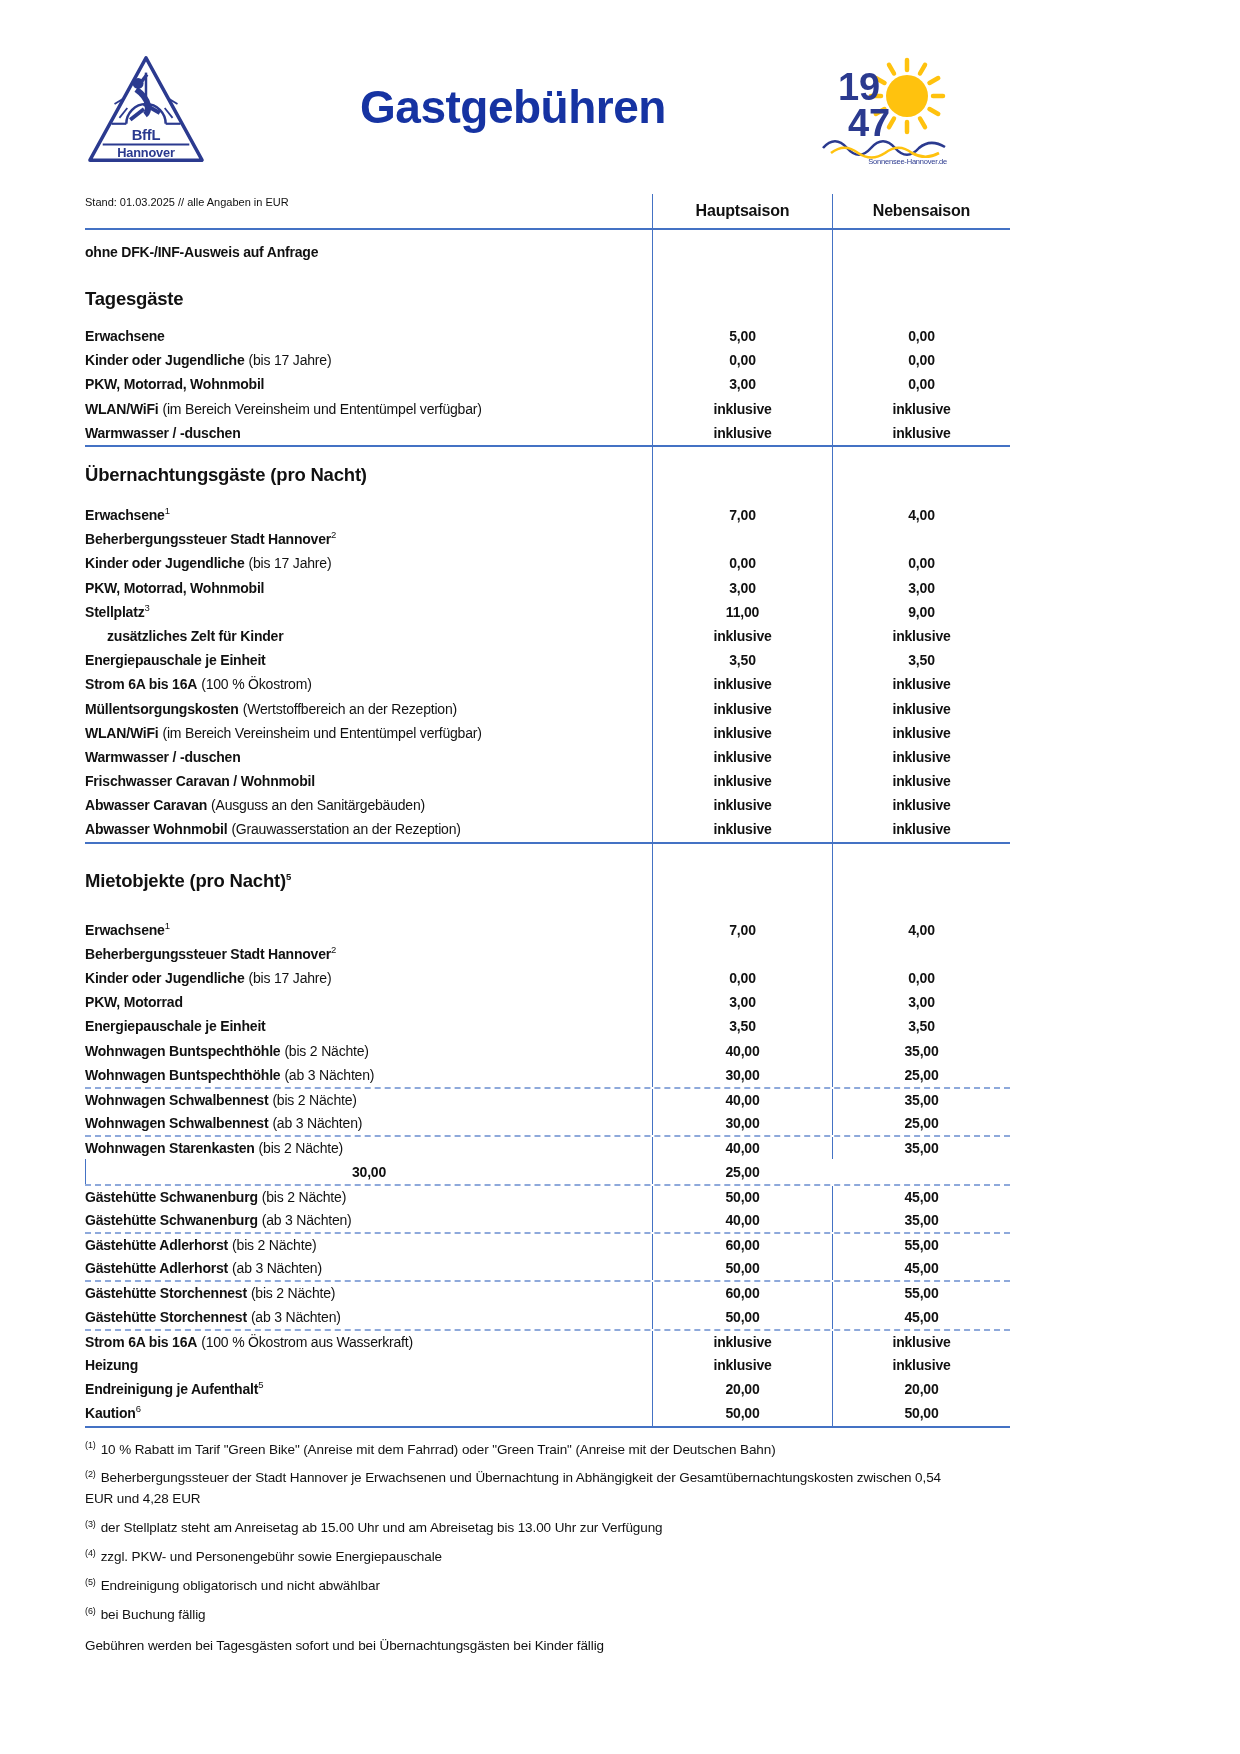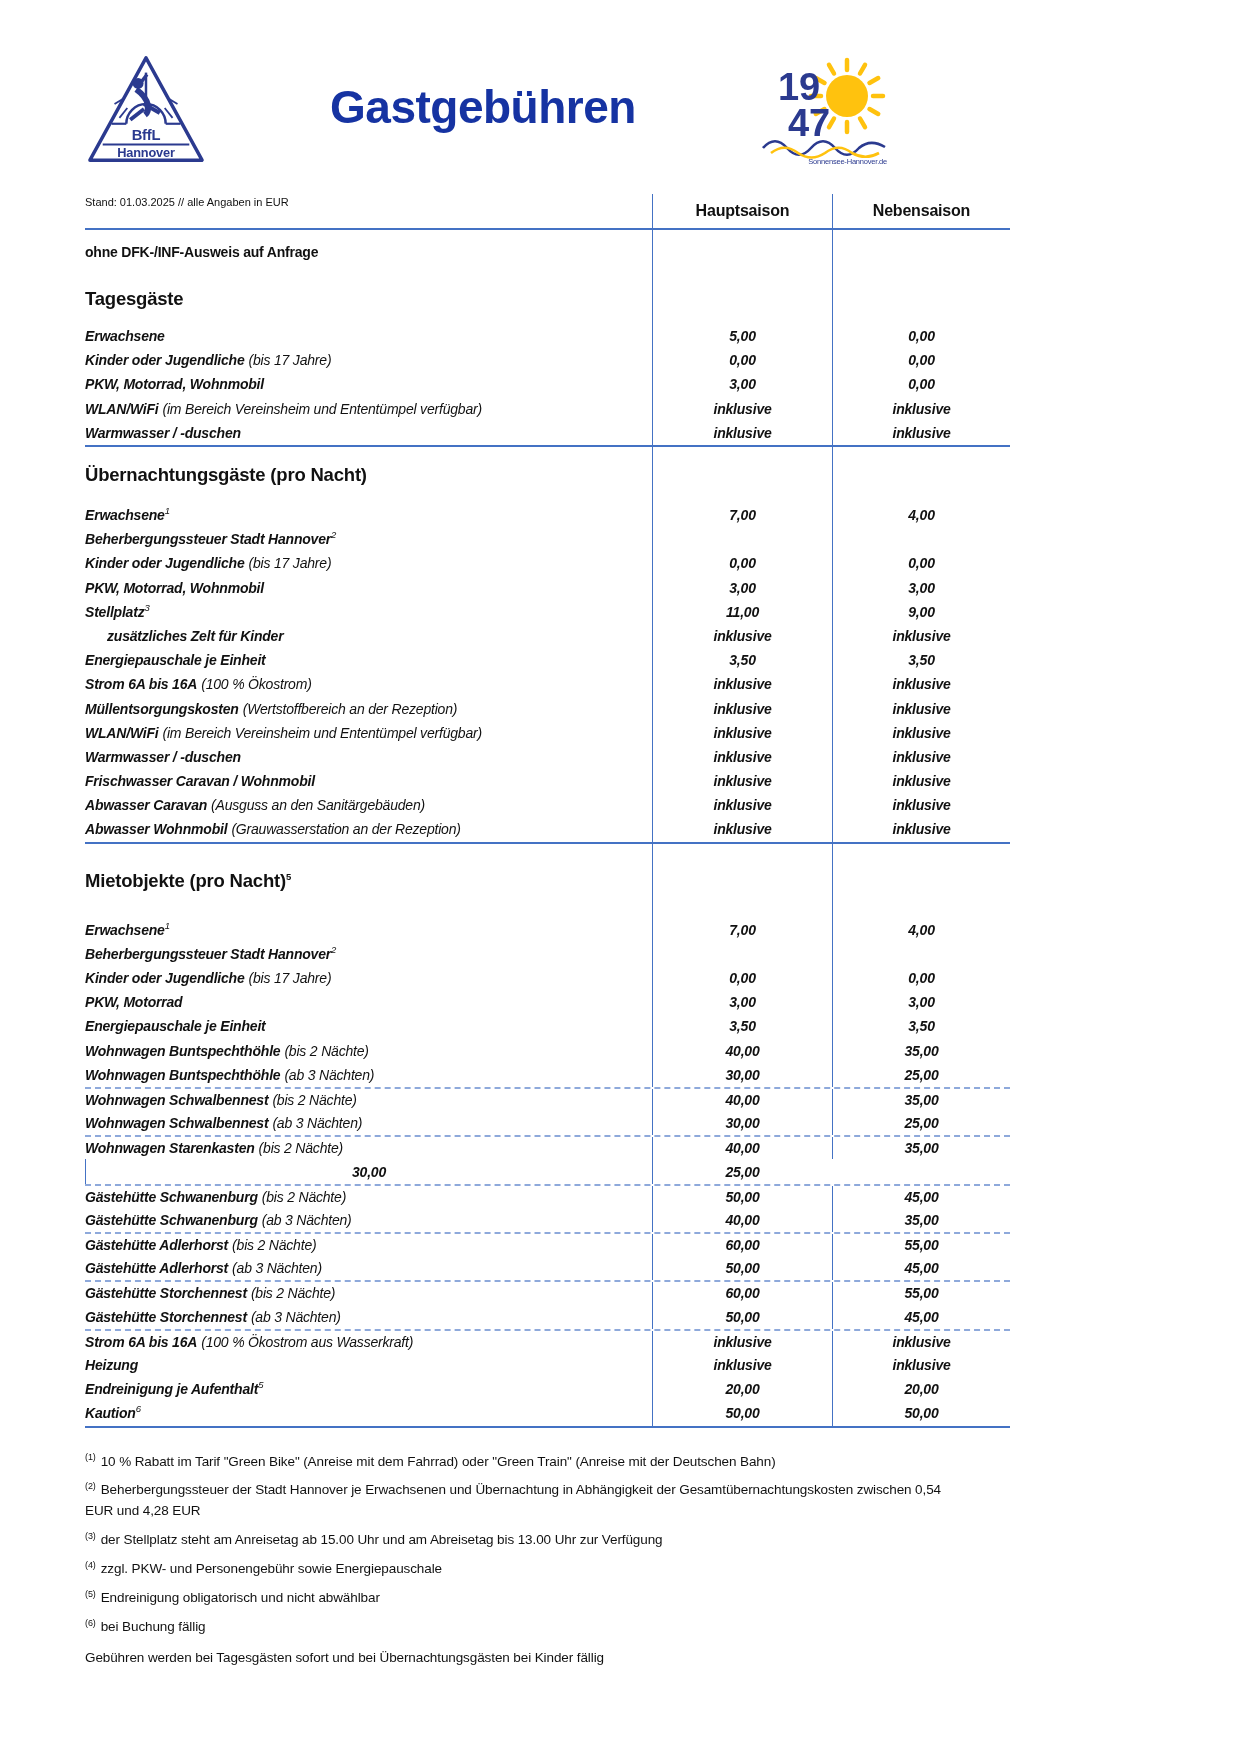--- a/index.html
+++ b/index.html
@@ -12,47 +12,47 @@
   }
   *{box-sizing:border-box;margin:0;padding:0;}
   html,body{background:#ffffff;}
   body{font-family:"Liberation Sans","DejaVu Sans",sans-serif;color:var(--text-black);}
   .page{width:1240px;height:1754px;background:#fff;padding:52px 0 0 85px;overflow:hidden;position:relative;letter-spacing:-0.2px;}
 
   
   .doc-header{width:925px;display:flex;align-items:flex-start;}
   .logo-left{width:122px;flex:0 0 auto;}
   .doc-title{flex:1;text-align:center;font-size:46px;font-weight:bold;color:var(--title-blue);padding-top:28px;letter-spacing:-0.5px;}
-  .logo-right{width:132px;flex:0 0 auto;margin-right:119px;padding-top:2px;}
+  .logo-right{width:132px;flex:0 0 auto;margin-right:59px;padding-top:2px;}
 
   
   .price-table{width:925px;margin-top:24px;}
   .t-row{display:grid;grid-template-columns:1fr 180px 178px;align-items:stretch;}
   .cell{display:flex;align-items:center;}
   .cell.c1,.cell.c2{border-left:1.6px solid var(--line-blue);justify-content:center;text-align:center;}
   .header-row{min-height:36px;border-bottom:2.5px solid var(--line-blue);}
   .stand-cell{align-items:flex-end;padding-bottom:20px;font-size:11px;letter-spacing:0;}
   .col-header{font-weight:bold;font-size:16px;}
   .intro-row{min-height:44px;}
   .heading-row{min-height:50px;}
   .heading-row.line-solid{min-height:58px;border-top:2.5px solid var(--line-blue);}
   .heading-row.tall{min-height:76px;}
-  .data-row{min-height:24.2px;font-style:italic;}
+  .data-row{min-height:24.2px;}
   .line-dashed{border-top:2px dashed var(--dashed-blue);}
   .label-cell{display:block;align-self:center;padding-right:10px;line-height:1.25;}
   .label-cell.indent{padding-left:22px;}
   .lbl{font-weight:bold;font-size:14px;}
   .note{font-size:14px;margin-left:4px;}
   .section-heading{font-weight:bold;font-size:18.5px;}
   sup{font-size:9.5px;line-height:0;}
   .val{font-weight:bold;font-size:14px;}
   .t-endline{border-top:2.5px solid var(--line-blue);height:0;}
 
   
-  .footnotes{margin-top:24px;max-width:885px;}
+  .footnotes{margin-top:12px;max-width:885px;}
   .footnote{font-size:13.5px;line-height:1.55;margin-bottom:8px;letter-spacing:-0.1px;}
   .fn-marker{font-size:9px;margin-right:5px;}
   .closing-note{font-size:13.5px;margin-top:12px;letter-spacing:-0.1px;}
 
   svg text{font-family:"Liberation Sans","DejaVu Sans",sans-serif;}
 </style>
 </head>
 <body>
 
 <div class="page">

